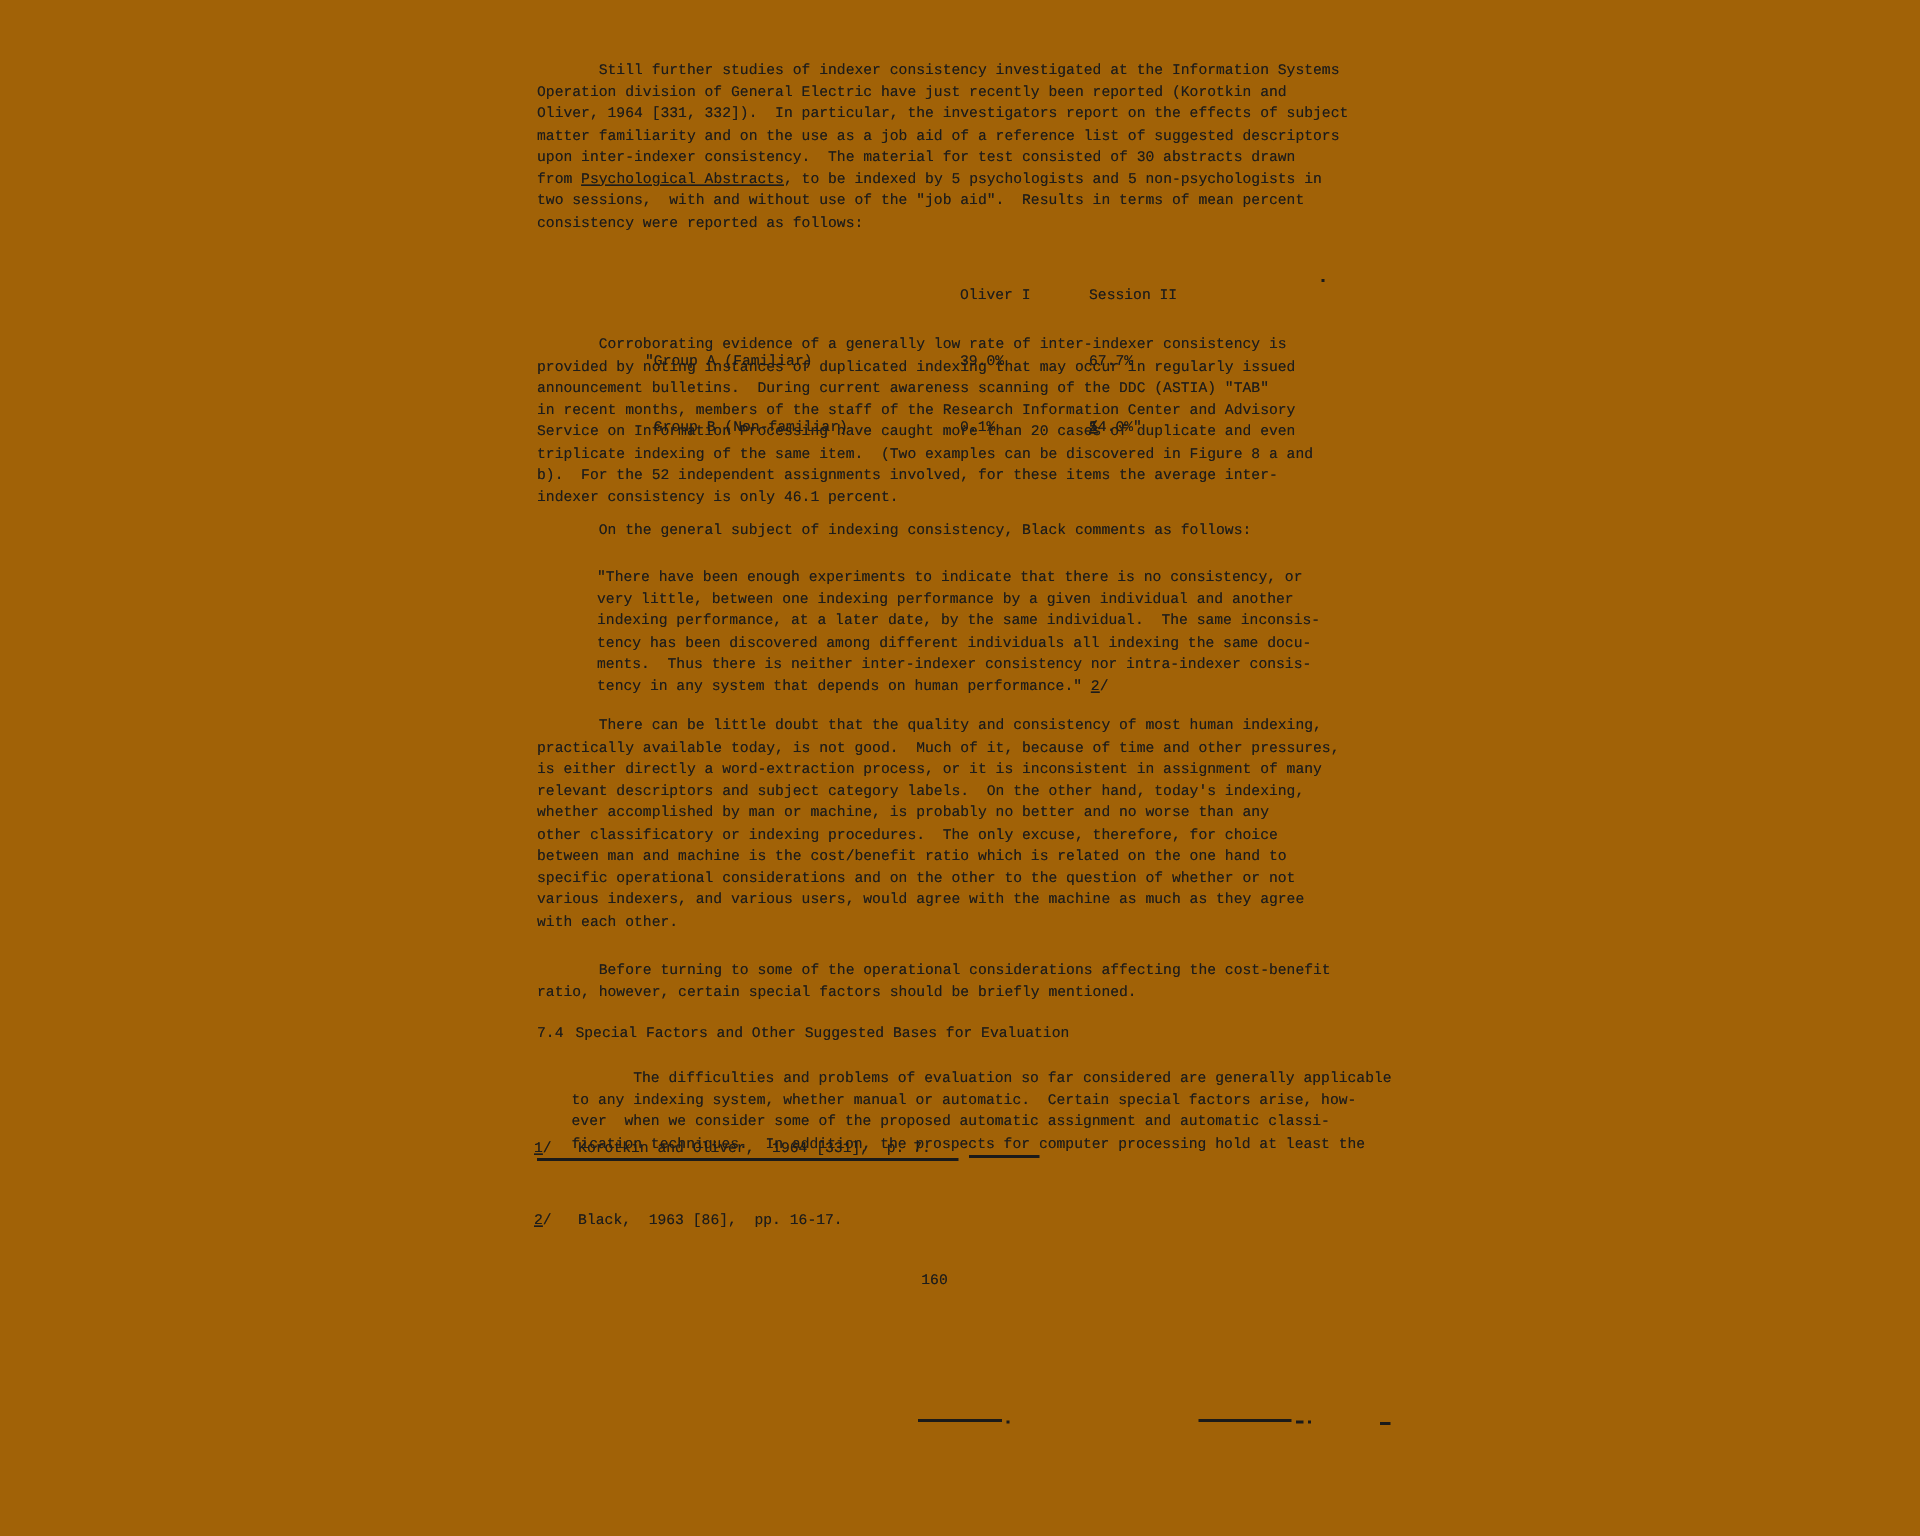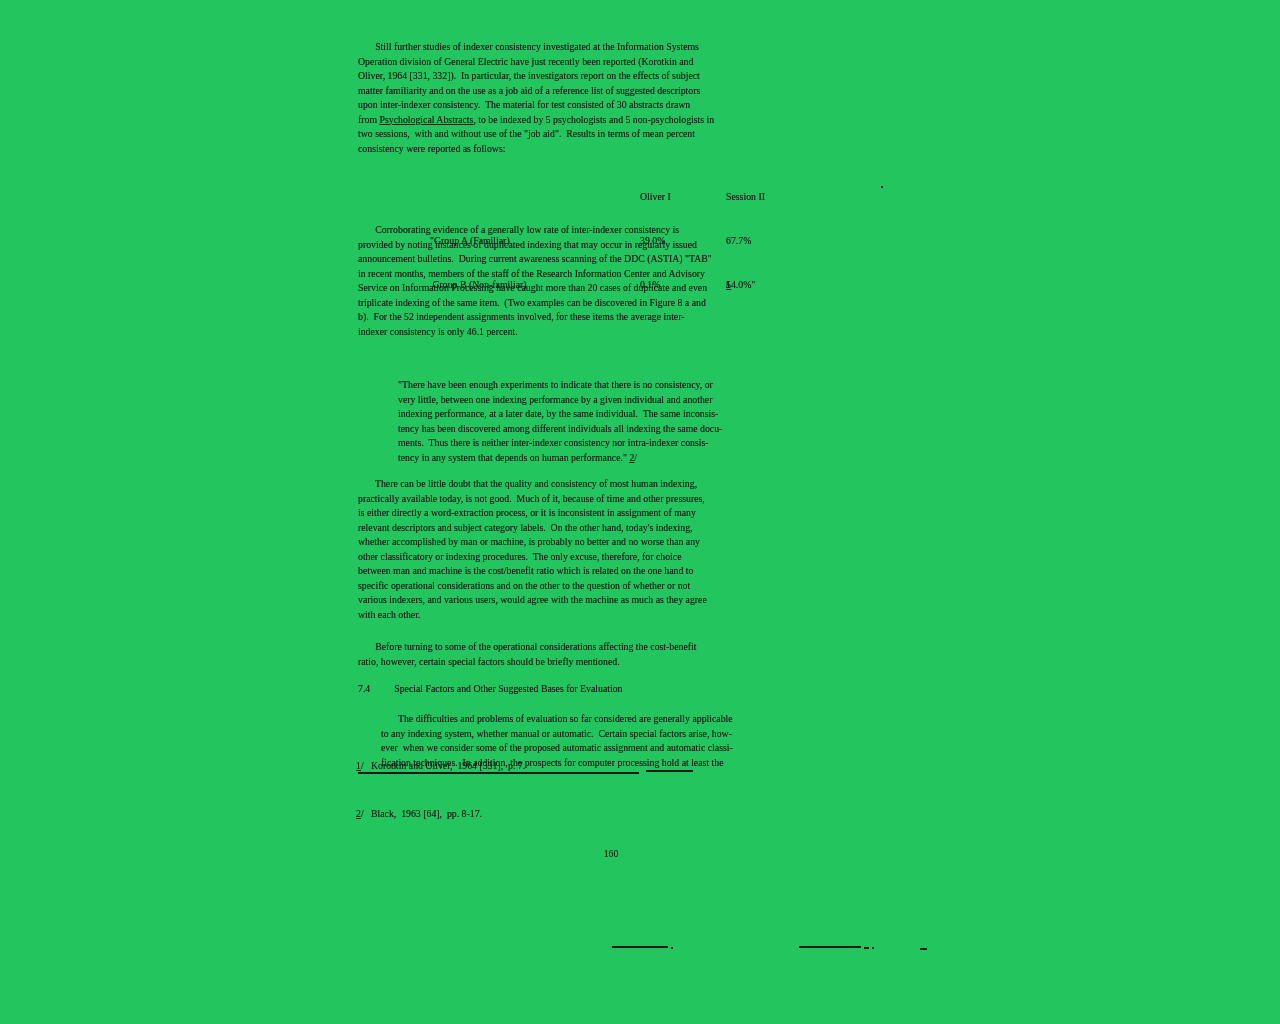--- a/index.html
+++ b/index.html
@@ -4,40 +4,40 @@
 <style>
   html, body {
     margin: 0;
     padding: 0;
     background: #ffffff;
   }
   .page {
     position: relative;
     width: 1280px;
     height: 1024px;
-    background: #22c55e;
+    background: #a16207;
     overflow: hidden;
-    font-family: Liberation Serif, serif;
+    font-family: Liberation Mono, monospace;
     color: #1c1c1c;
   }
   .blk {
     position: absolute;
     white-space: pre;
     font-size: 9.8px;
     line-height: 14.5px;
     color: #1c1c1c;
     text-shadow: 0 0 0.4px rgba(20,20,20,0.55);
   }
   .u { text-decoration: underline; text-underline-offset: 1px; }
   .trow { position: relative; display: block; height: 15px; }
   .trow span { position: absolute; top: 0; white-space: pre; }
   .tc1 { left: 72px; }
   .tc2 { left: 282px; }
   .tc3 { left: 368px; }
-  .heading-title { margin-left: 24px; text-align: right; }
+  .heading-title { margin-left: 8px; text-align: right; }
   .page-number-blk { width: 530px; text-align: center; }
   .artifact {
     position: absolute;
     background: #1a1a1a;
   }
 </style>
 </head>
 <body>
 
 <div class="page">
@@ -61,20 +61,21 @@
 
   <div class="blk" style="left:358px; top:223px;"><span>       Corroborating evidence of a generally low rate of inter-indexer consistency is
 provided by noting instances of duplicated indexing that may occur in regularly issued
 announcement bulletins.  During current awareness scanning of the DDC (ASTIA) "TAB"
 in recent months, members of the staff of the Research Information Center and Advisory
 Service on Information Processing have caught more than 20 cases of duplicate and even
 triplicate indexing of the same item.  (Two examples can be discovered in Figure 8 a and
 b).  For the 52 independent assignments involved, for these items the average inter-
 indexer consistency is only 46.1 percent.</span></div>
 
+  <div class="blk" style="left:358px; top:347px;"><span>       On the general subject of indexing consistency, Black comments as follows:</span></div>
 
   <div class="blk" style="left:398px; top:378px;"><span>"There have been enough experiments to indicate that there is no consistency, or
 very little, between one indexing performance by a given individual and another
 indexing performance, at a later date, by the same individual.  The same inconsis-
 tency has been discovered among different individuals all indexing the same docu-
 ments.  Thus there is neither inter-indexer consistency nor intra-indexer consis-
 tency in any system that depends on human performance." </span><span class="u">2</span><span>/</span></div>
 
   <div class="blk" style="left:358px; top:477px;"><span>       There can be little doubt that the quality and consistency of most human indexing,
 practically available today, is not good.  Much of it, because of time and other pressures,
@@ -94,23 +95,23 @@
 
   <div class="blk" style="left:358px; top:712px;margin-left:23px;"><span>       The difficulties and problems of evaluation so far considered are generally applicable
 to any indexing system, whether manual or automatic.  Certain special factors arise, how-
 ever  when we consider some of the proposed automatic assignment and automatic classi-
 fication techniques.  In addition, the prospects for computer processing hold at least the</span></div>
 
   <div class="artifact" style="left:358px; top:772px; width:281px; height:2px;"></div>
   <div class="artifact" style="left:646px; top:770px; width:47px; height:2px;"></div>
 
   <div class="blk" style="left:356px; top:759px;"><span class="u">1</span><span>/   Korotkin and Oliver,  1964 [331],  p. 7.</span></div>
-  <div class="blk" style="left:356px; top:807px;"><span class="u">2</span><span>/   Black,  1963 [64],  pp. 8-17.</span></div>
+  <div class="blk" style="left:356px; top:807px;"><span class="u">2</span><span>/   Black,  1963 [86],  pp. 16-17.</span></div>
 
-  <div class="blk page-number-blk" style="left:346px; top:847px;"><span>160</span></div>
+  <div class="blk page-number-blk" style="left:358px; top:847px;"><span>160</span></div>
 
   <div class="artifact" style="left:612px; top:946px; width:56px; height:2px;"></div>
   <div class="artifact" style="left:671px; top:947px; width:2px; height:2px;"></div>
   <div class="artifact" style="left:799px; top:946px; width:62px; height:2px;"></div>
   <div class="artifact" style="left:864px; top:947px; width:5px; height:1.5px;"></div>
   <div class="artifact" style="left:872px; top:947px; width:2px; height:2px;"></div>
   <div class="artifact" style="left:920px; top:948px; width:7px; height:1.5px;"></div>
 
 </div>
 

